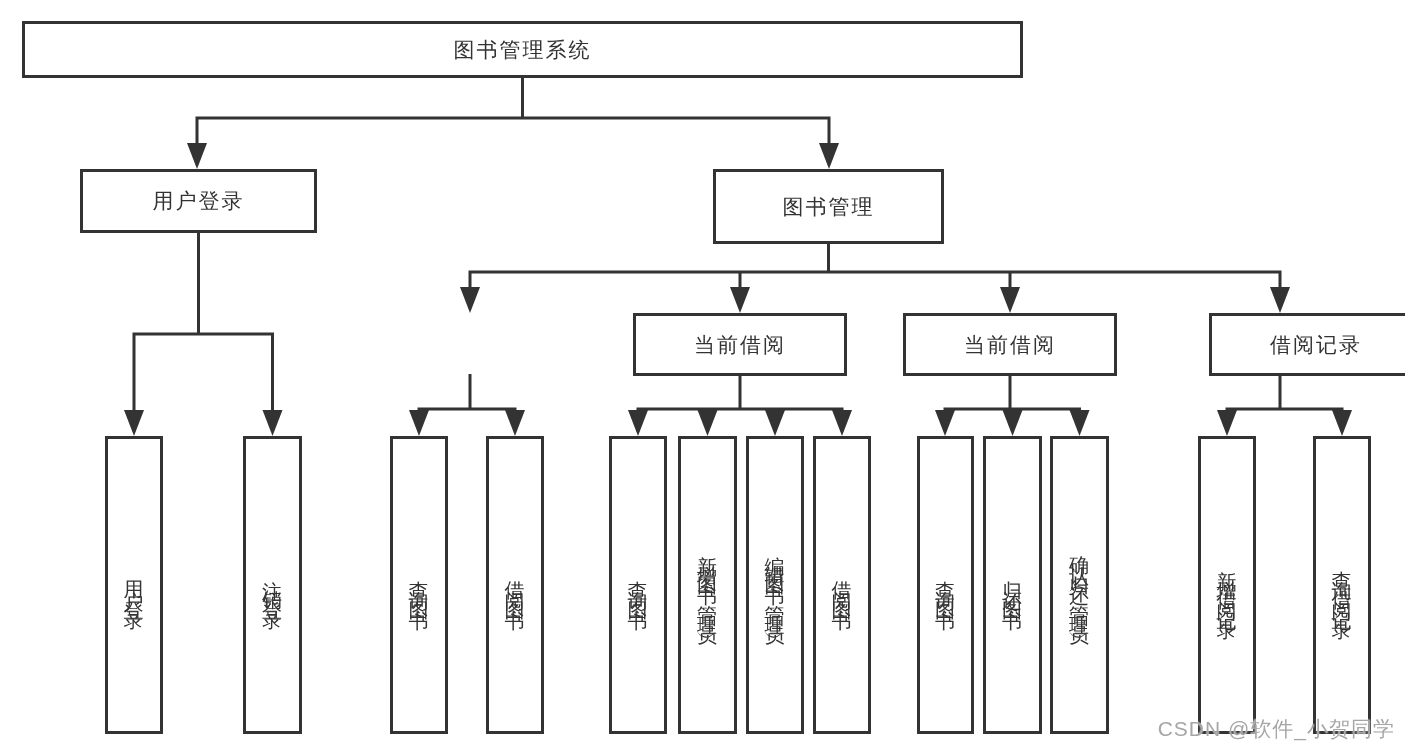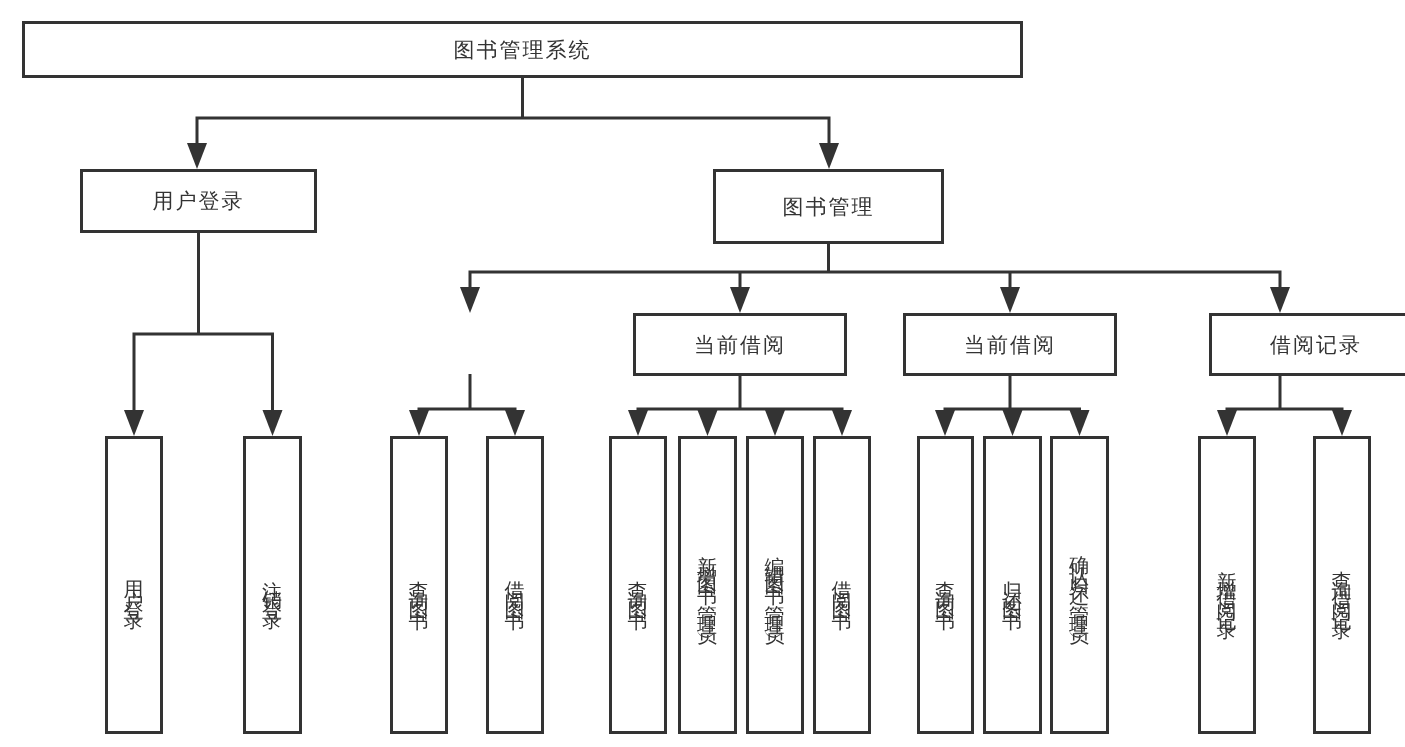--- a/index.html
+++ b/index.html
@@ -123,14 +123,15 @@
     <span class="vtext">确认归还（管理员）</span>
   </div>
 
   <div class="vbox" style="left:1198px;top:436px;width:58px;height:298px">
     <span class="vtext">新增借阅记录</span>
   </div>
   <div class="vbox" style="left:1313px;top:436px;width:58px;height:298px">
     <span class="vtext">查询借阅记录</span>
   </div>
 
+  <div class="watermark">CSDN @软件_小贺同学</div>
 
 </div>
 
 </body></html>

